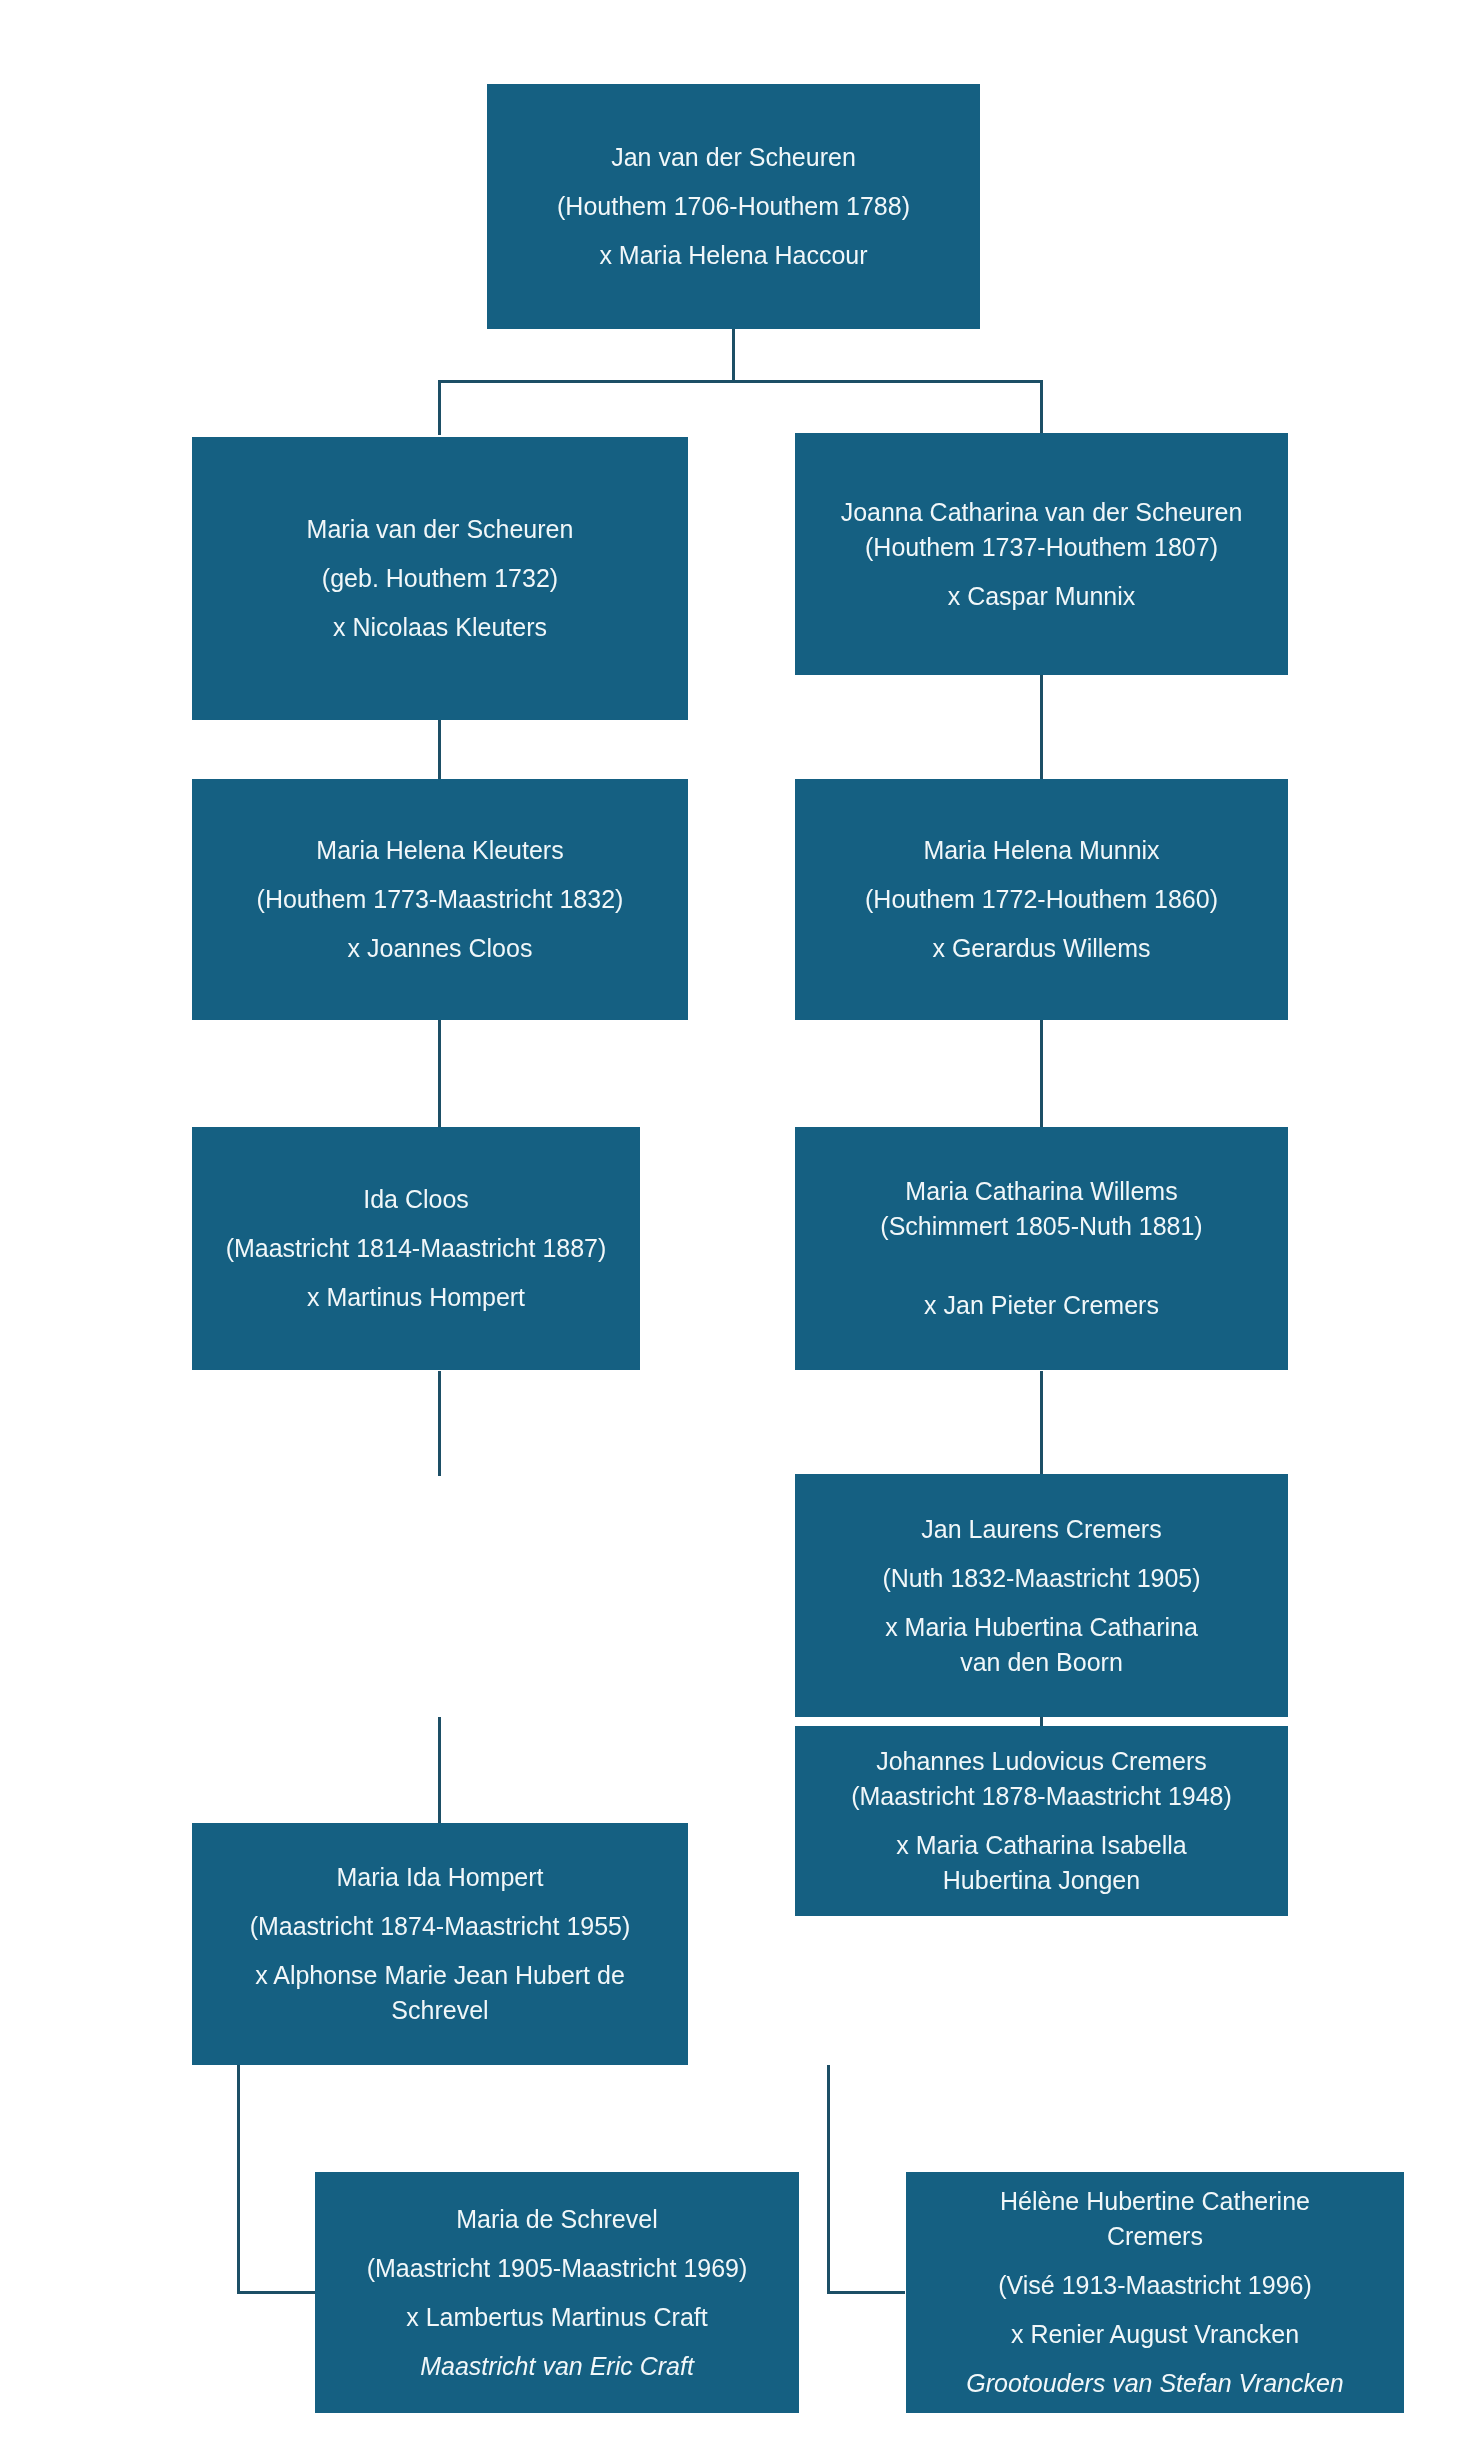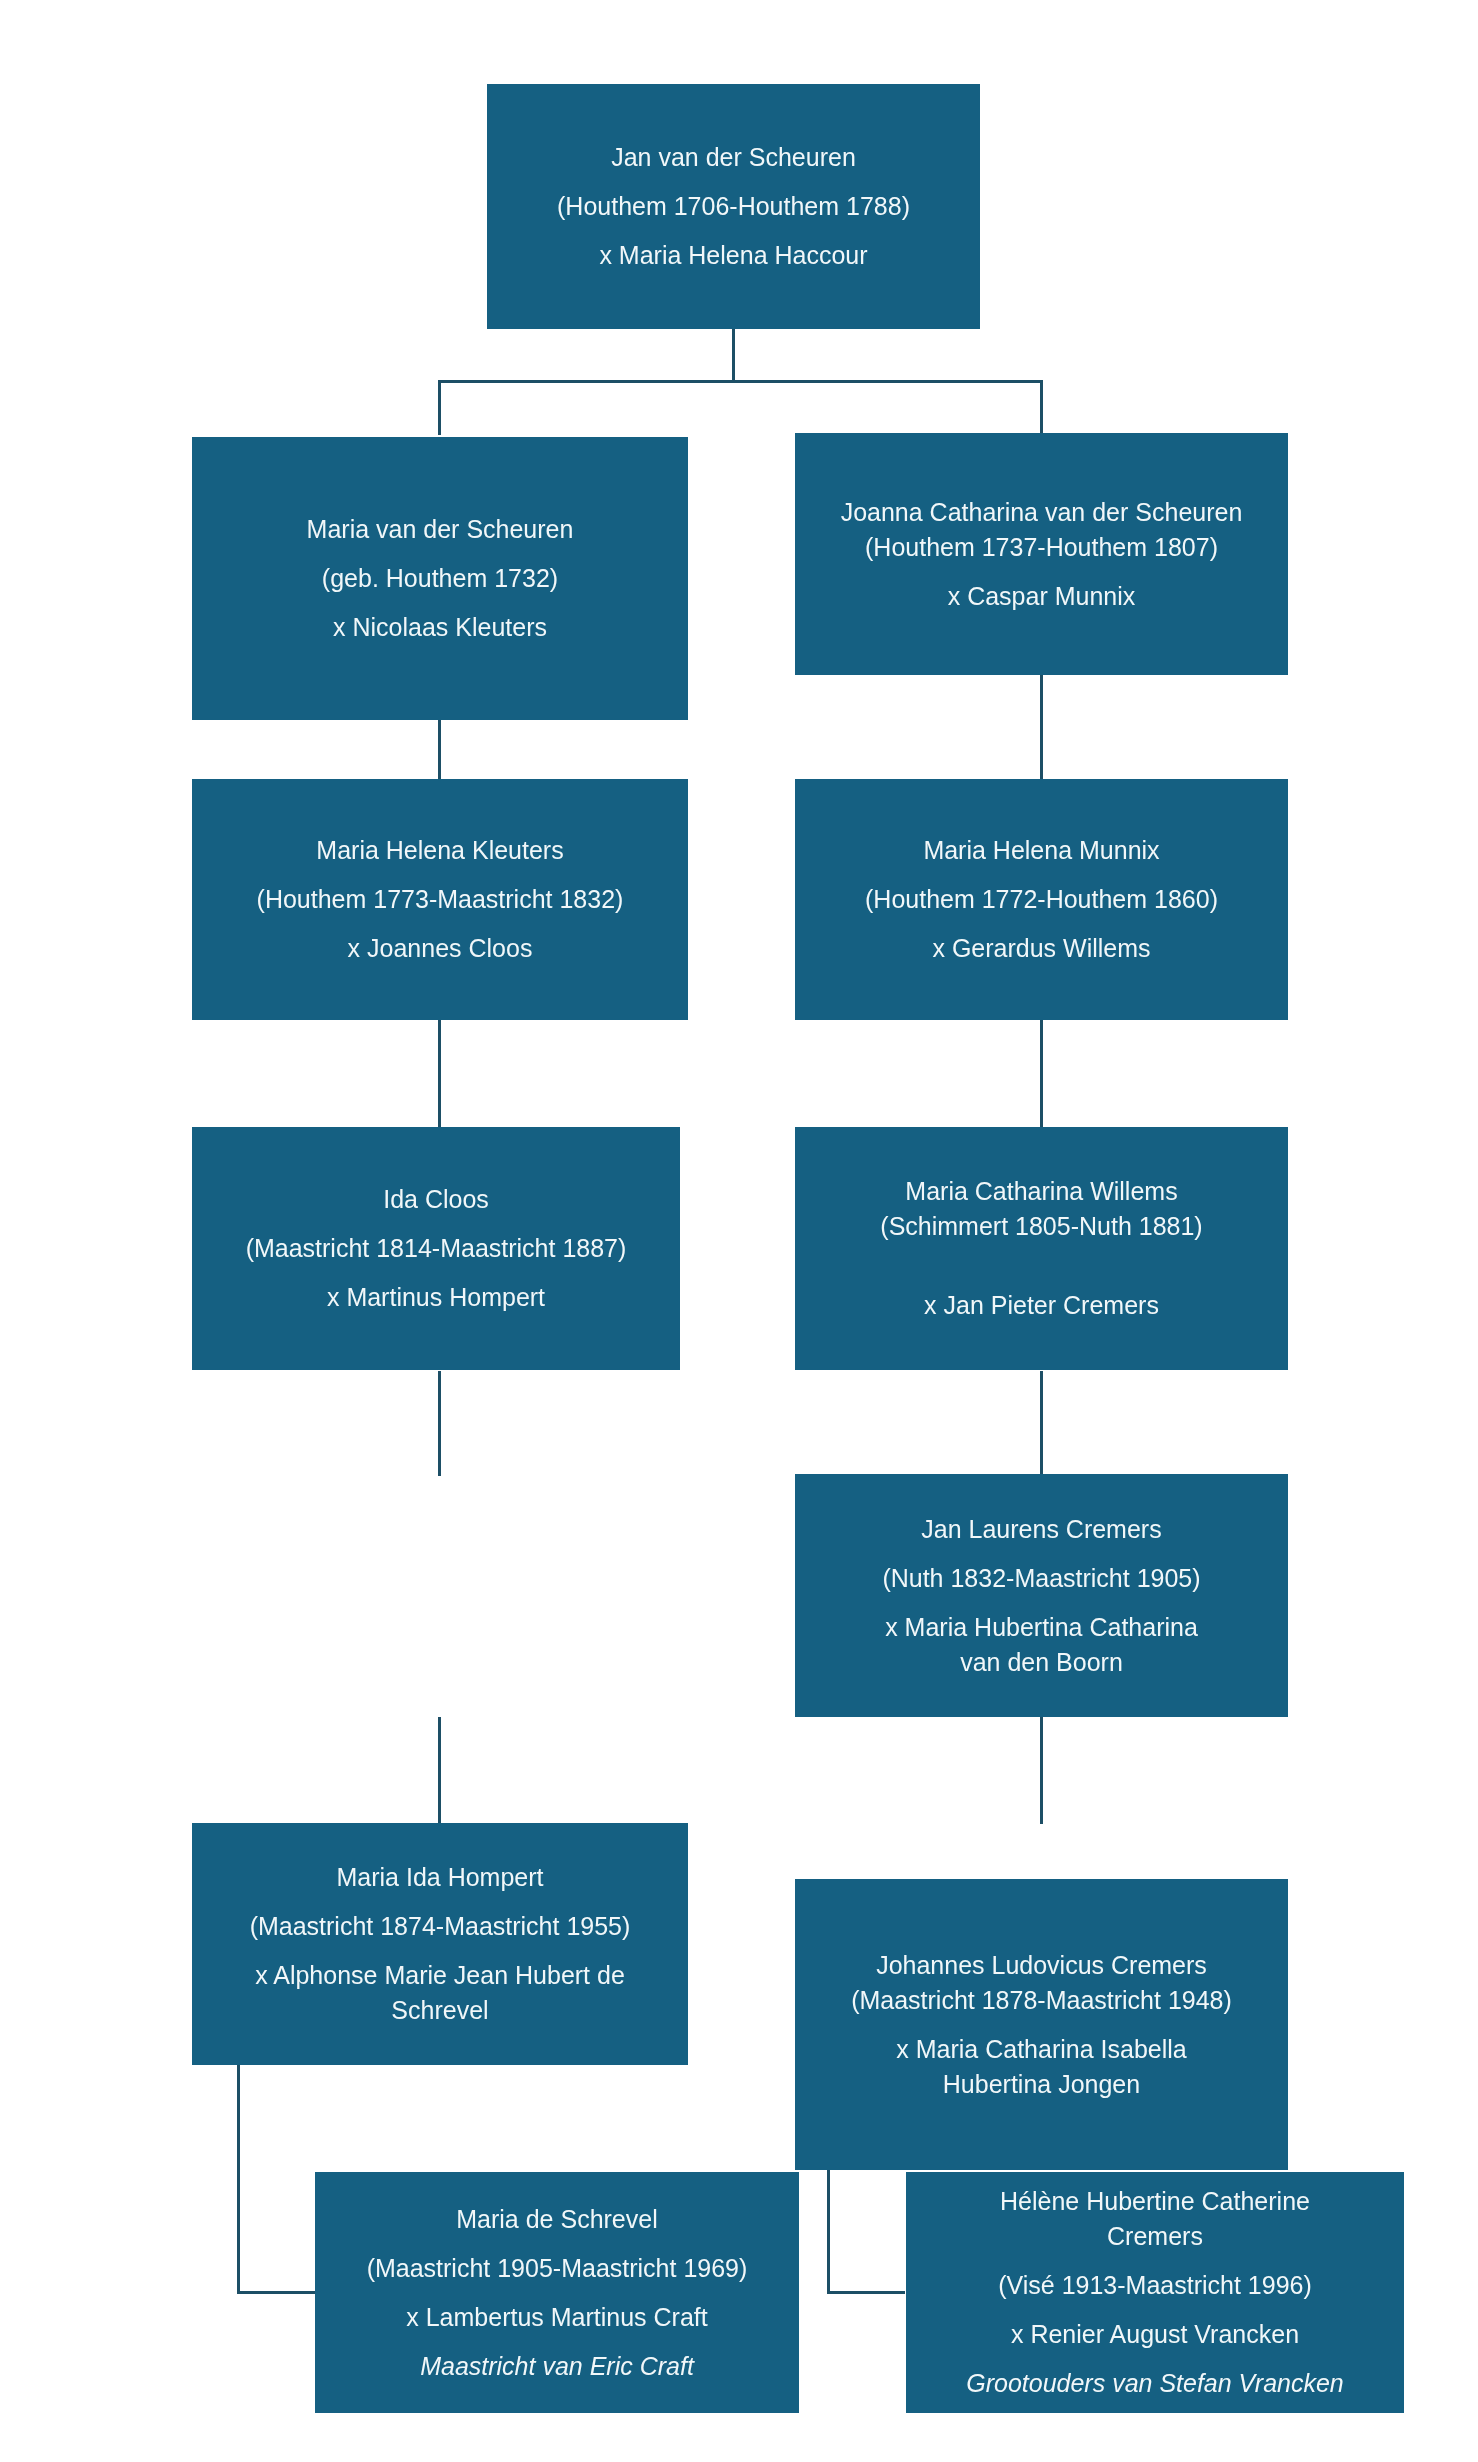--- a/index.html
+++ b/index.html
@@ -114,21 +114,21 @@
         <div class="tline">Maria Helena Munnix</div>
       </div>
     <div class="para">
         <div class="tline">(Houthem 1772-Houthem 1860)</div>
       </div>
     <div class="para">
         <div class="tline">x Gerardus Willems</div>
       </div>
   </div>
 
-  <div class="node" style="left:192px;top:1127px;width:488px;height:243px;">
+  <div class="node" style="left:192px;top:1127px;width:448px;height:243px;">
     <div class="para">
         <div class="tline">Ida Cloos</div>
       </div>
     <div class="para">
         <div class="tline">(Maastricht 1814-Maastricht 1887)</div>
       </div>
     <div class="para">
         <div class="tline">x Martinus Hompert</div>
       </div>
   </div>
@@ -163,21 +163,21 @@
       </div>
     <div class="para">
         <div class="tline">(Maastricht 1874-Maastricht 1955)</div>
       </div>
     <div class="para">
       <div class="tline">x Alphonse Marie Jean Hubert de</div>
       <div class="tline">Schrevel</div>
     </div>
   </div>
 
-  <div class="node" style="left:795px;top:1879px;width:493px;height:291px;">
+  <div class="node" style="left:795px;top:1726px;width:493px;height:190px;">
     <div class="para">
       <div class="tline">Johannes Ludovicus Cremers</div>
       <div class="tline">(Maastricht 1878-Maastricht 1948)</div>
     </div>
     <div class="para">
       <div class="tline">x Maria Catharina Isabella</div>
       <div class="tline">Hubertina Jongen</div>
     </div>
   </div>
 

